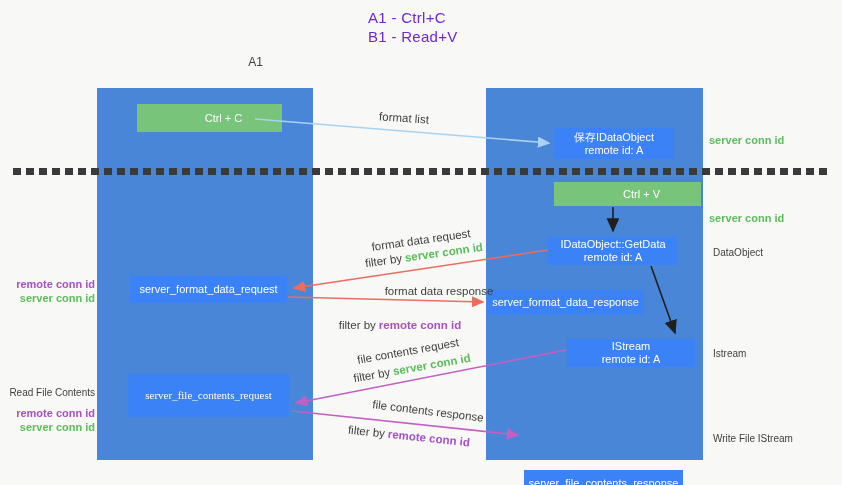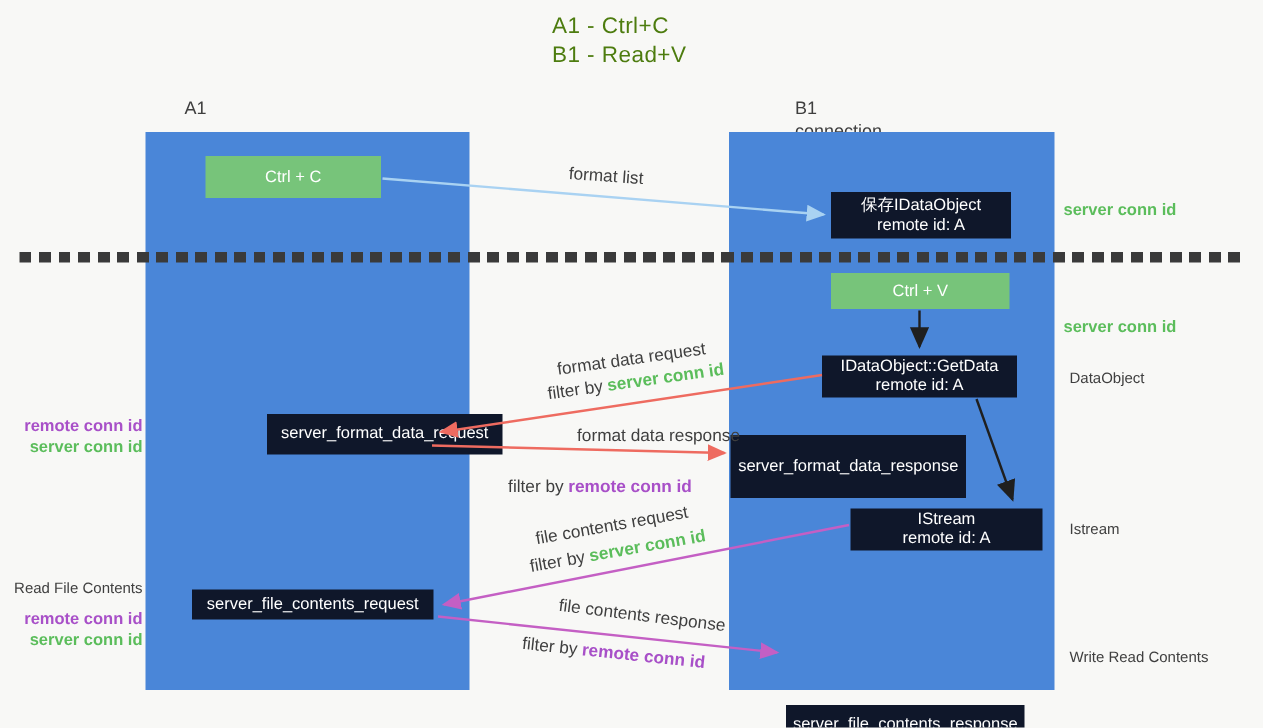--- a/index.html
+++ b/index.html
@@ -11,47 +11,47 @@
     position:relative;
     width:842px;height:485px;
     background:#f8f8f6;
     overflow:hidden;
     font-family:"Liberation Sans","DejaVu Sans",sans-serif;
   }
   .abs{position:absolute;}
   .title{
     left:368px;top:8px;
     font-size:15px;line-height:19px;
-    color:#4d7c0f;letter-spacing:.3px;
+    color:#6d28d9;letter-spacing:.3px;
   }
   .col{
     top:88px;height:372px;
     background:#4a86d8;
   }
   .col-header{
-    top:65px;width:140px;
-    text-align:left;
+    top:55px;width:140px;
+    text-align:right;
     font-size:12px;line-height:15px;
     color:#3f3f3f;
   }
   .dotted{
     left:13px;top:168px;width:816px;height:7px;
     background:repeating-linear-gradient(90deg,#3a3a3a 0 8px,transparent 8px 13px);
     z-index:3;
   }
   .node{
     color:#ffffff;
     font-size:11px;line-height:13px;
     display:flex;flex-direction:column;
     align-items:center;justify-content:center;
     text-align:center;
     z-index:2;
   }
-  .green{background:#77c47a;}
-  .orange{background:#0f172a;}
+  .green{background:#77c47a;padding-left:28px;}
+  .orange{background:#3b82f6;}
   svg.arrows{left:0;top:0;z-index:4;pointer-events:none;}
   .elabel{
     font-size:11.5px;color:#3f3f3f;
     white-space:nowrap;z-index:5;
     transform-origin:center;
   }
   .side{
     font-size:11px;font-weight:bold;
     line-height:14px;white-space:nowrap;z-index:5;
   }
@@ -67,24 +67,20 @@
 <div class="stage">
 
   <div class="abs title">
     <div>A1 - Ctrl+C</div>
     <div>B1 - Read+V</div>
   </div>
 
   <div class="abs col-header" style="left:123px;">
     <div>A1</div>
   </div>
-  <div class="abs col-header" style="left:530px;">
-    <div>B1</div>
-    <div>connection</div>
-  </div>
 
   <div class="abs col" style="left:97px;width:216px;"></div>
   <div class="abs col" style="left:486px;width:217px;"></div>
 
   <div class="abs dotted"></div>
 
   <div class="abs node green" style="left:137px;top:104px;width:117px;height:28px;">
     <div>Ctrl + C</div>
   </div>
 
@@ -95,34 +91,34 @@
 
   <div class="abs node green" style="left:554px;top:182px;width:119px;height:24px;">
     <div>Ctrl + V</div>
   </div>
 
   <div class="abs node orange" style="left:548px;top:237px;width:130px;height:28px;">
     <div>IDataObject::GetData</div>
     <div>remote id: A</div>
   </div>
 
-  <div class="abs node orange" style="left:130px;top:276px;width:157px;height:27px;margin-left:48px;">
+  <div class="abs node orange" style="left:130px;top:276px;width:157px;height:27px;">
     <div>server_format_data_request</div>
   </div>
 
-  <div class="abs node orange" style="left:487px;top:290px;width:157px;height:42px;">
+  <div class="abs node orange" style="left:487px;top:290px;width:157px;height:25px;">
     <div>server_format_data_response</div>
   </div>
 
   <div class="abs node orange" style="left:567px;top:339px;width:128px;height:28px;">
     <div>IStream</div>
     <div>remote id: A</div>
   </div>
 
-  <div class="abs node orange" style="left:128px;top:393px;width:161px;height:20px;">
+  <div class="abs node orange" style="left:128px;top:374px;width:161px;height:43px;font-family:Liberation Serif, serif;">
     <div>server_file_contents_request</div>
   </div>
 
   <div class="abs node orange" style="left:524px;top:426px;width:159px;height:27px;margin-top:44px;">
     <div>server_file_contents_response</div>
   </div>
 
   <svg class="abs arrows" width="842" height="485" viewBox="0 0 842 485">
     <defs>
       <marker id="mBlue" markerWidth="9" markerHeight="8" refX="7" refY="3.5" orient="auto">
@@ -177,15 +173,15 @@
   <div class="abs side r tdark" style="right:747px;top:386px;">Read File Contents</div>
   <div class="abs side r" style="right:747px;top:406px;">
     <div class="tpurple">remote conn id</div>
     <div class="tgreen">server conn id</div>
   </div>
 
   <div class="abs side tgreen" style="left:709px;top:133px;">server conn id</div>
   <div class="abs side tgreen" style="left:709px;top:211px;">server conn id</div>
   <div class="abs side tdark" style="left:713px;top:246px;">DataObject</div>
   <div class="abs side tdark" style="left:713px;top:347px;">Istream</div>
-  <div class="abs side tdark" style="left:713px;top:432px;">Write Read Contents</div>
+  <div class="abs side tdark" style="left:713px;top:432px;">Write File IStream</div>
 
 </div>
 
 </body></html>

